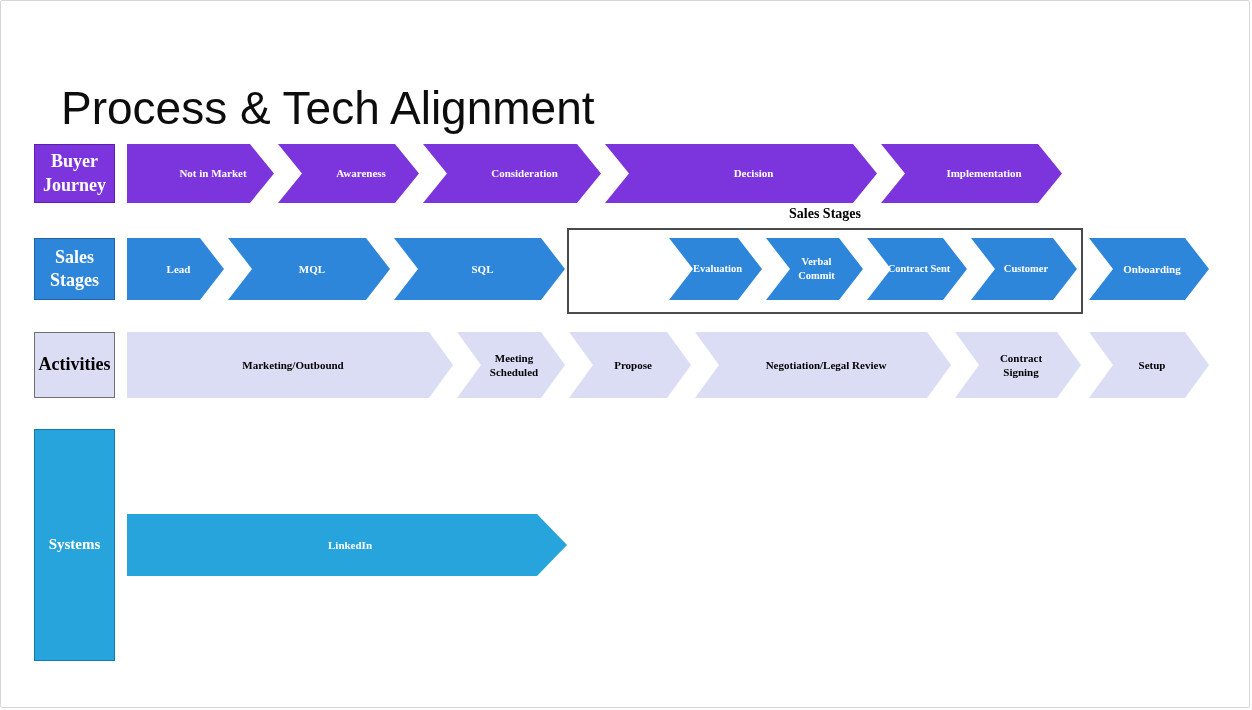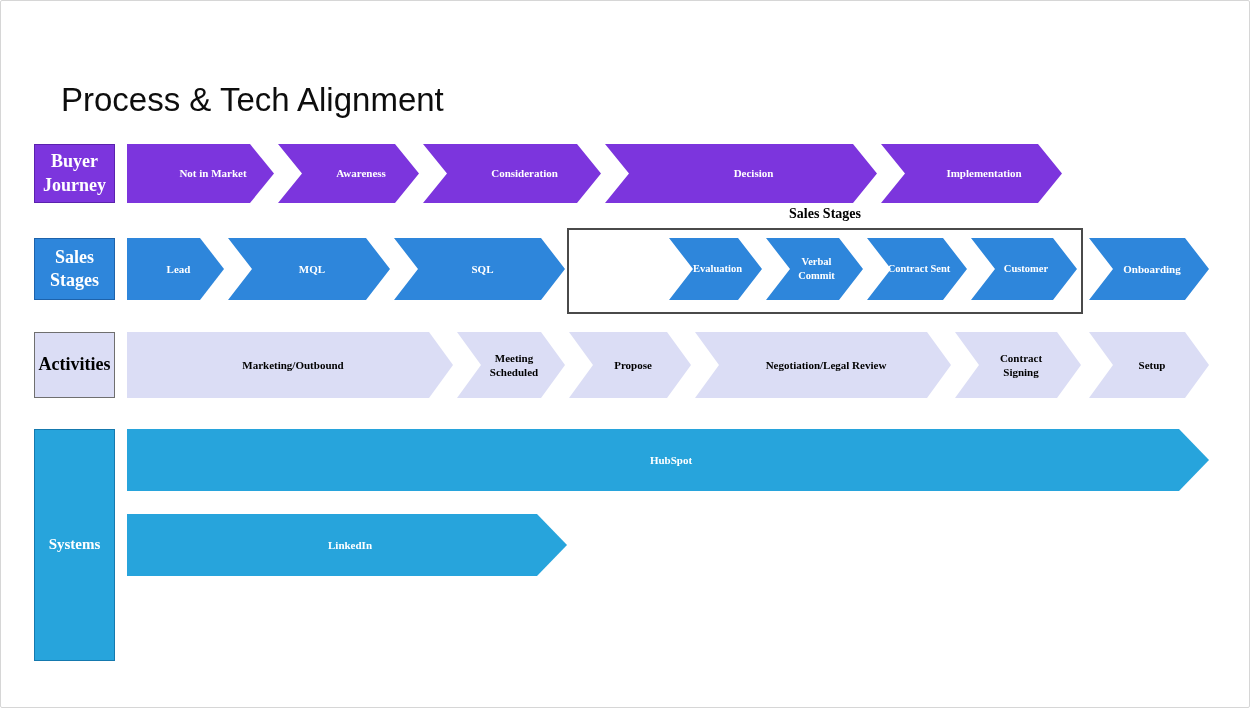--- a/index.html
+++ b/index.html
@@ -14,21 +14,21 @@
     border:1px solid #d6d6d6;
     border-radius:2px;
     overflow:hidden;
   }
 
   .title {
     position:absolute;
     left:60px;
     top:80px;
     font-family:"Liberation Sans", sans-serif;
-    font-size:33px;
+    font-size:46px;
     font-weight:normal;
     color:#0d0d0d;
     white-space:nowrap;
   }
 
   .labelbox {
     position:absolute;
     display:flex;
     align-items:center;
     justify-content:center;
@@ -128,16 +128,15 @@
 
   <div class="labelbox lav-box" style="left:33px; top:331px; width:81px; height:66px;">Activities</div>
   <div class="chev pent lav" style="left:126px; top:331px; width:326px; height:66px;">Marketing/Outbound</div>
   <div class="chev notch lav" style="left:456px; top:331px; width:108px; height:66px;">Meeting Scheduled</div>
   <div class="chev notch lav" style="left:568px; top:331px; width:122px; height:66px;">Propose</div>
   <div class="chev notch lav" style="left:694px; top:331px; width:256px; height:66px;">Negotiation/Legal Review</div>
   <div class="chev notch lav" style="left:954px; top:331px; width:126px; height:66px;">Contract Signing</div>
   <div class="chev notch lav" style="left:1088px; top:331px; width:120px; height:66px;">Setup</div>
 
   <div class="labelbox cyan-box" style="left:33px; top:428px; width:81px; height:232px; font-size:15px;">Systems</div>
-  <div class="chev pent-lg cyan" style="left:126px; top:428px; width:1082px; height:62px;">HubSpot</div>
   <div class="chev pent-lg cyan" style="left:126px; top:513px; width:440px; height:62px;">LinkedIn</div>
 
 </div>
 
 </body></html>

